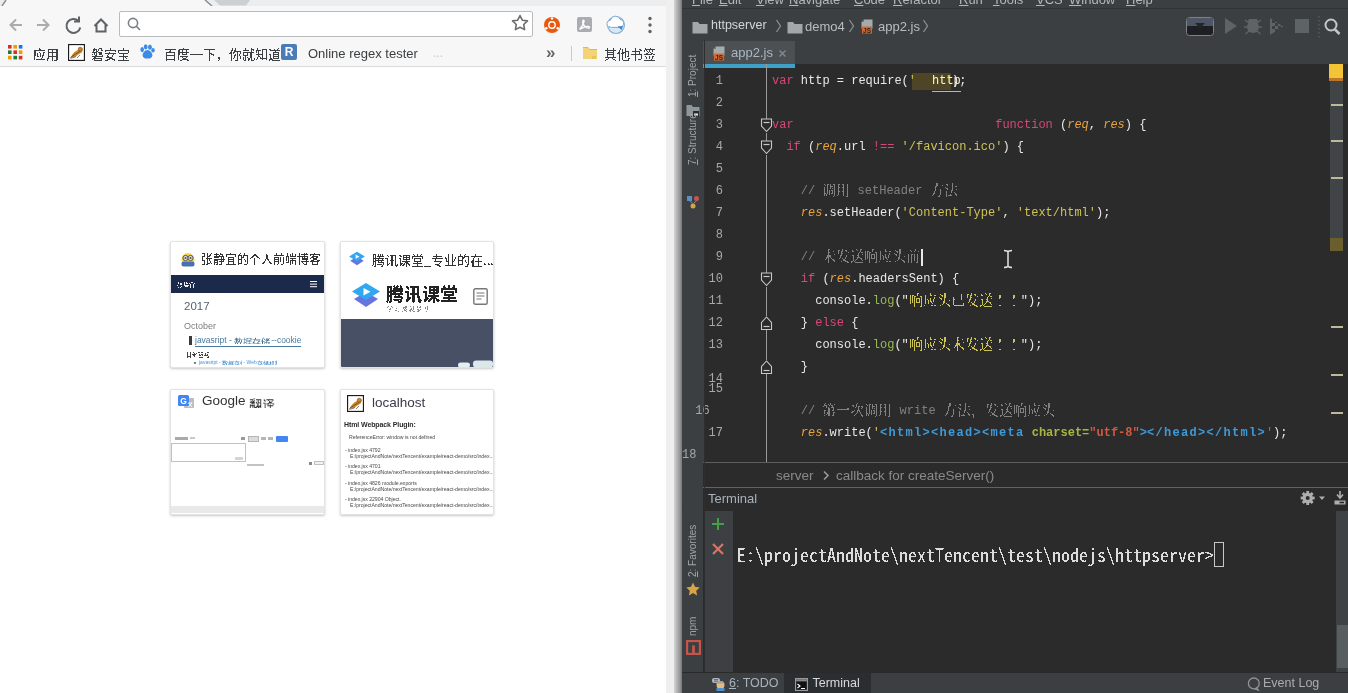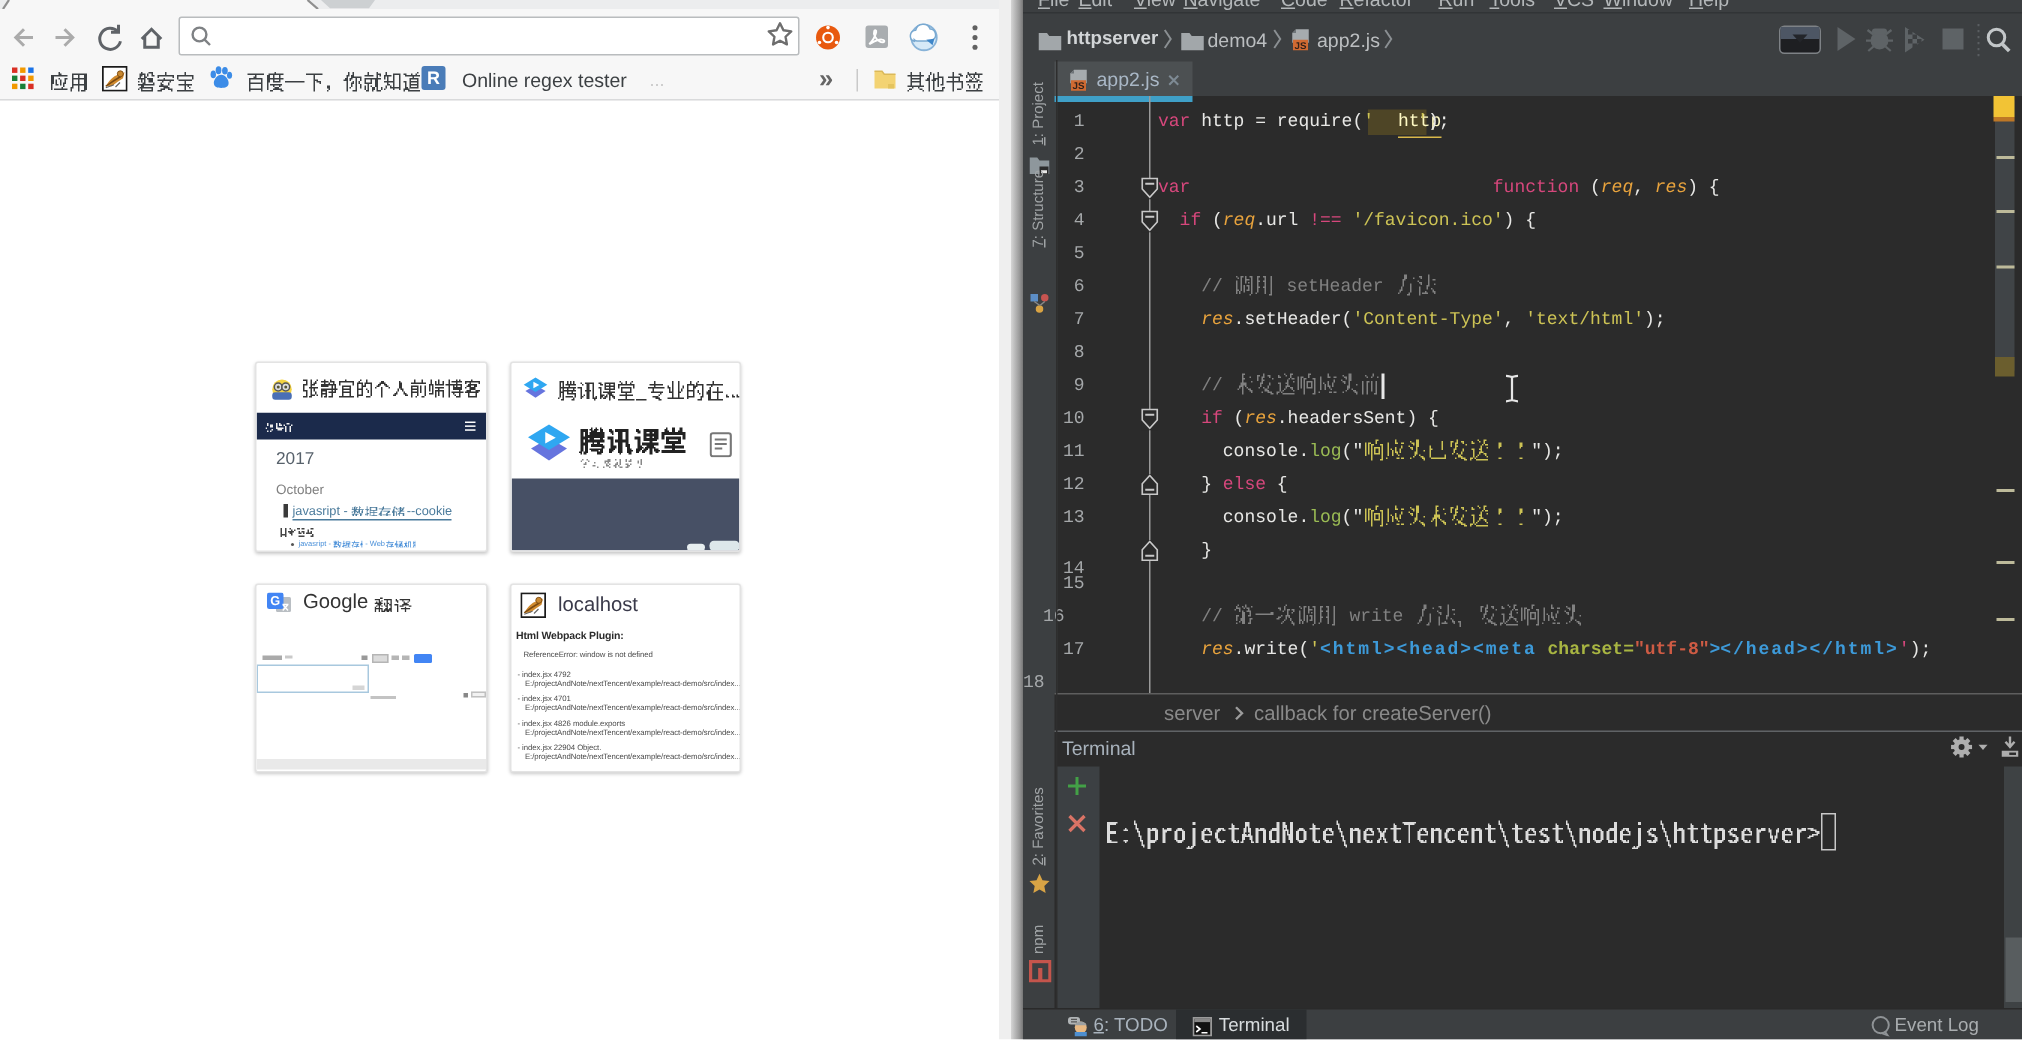--- a/index.html
+++ b/index.html
@@ -231,21 +231,21 @@
       <div class="abs" style="left:277px;top:-8.5px;font-size:13px;color:#B3B7B9"><u>R</u>un</div>
       <div class="abs" style="left:311px;top:-8.5px;font-size:13px;color:#B3B7B9"><u>T</u>ools</div>
       <div class="abs" style="left:354px;top:-8.5px;font-size:13px;color:#B3B7B9"><u>V</u>CS</div>
       <div class="abs" style="left:387px;top:-8.5px;font-size:13px;color:#B3B7B9"><u>W</u>indow</div>
       <div class="abs" style="left:444px;top:-8.5px;font-size:13px;color:#B3B7B9"><u>H</u>elp</div>
     </div>
     <div class="abs" style="left:0;top:7.5px;width:666px;height:1.5px;background:#313436"></div>
     <svg class="abs" style="left:10px;top:20px" width="16" height="14" viewBox="0 0 16 14">
       <path d="M0.5 2 h5.5 l1.5 2 h8 v9.5 h-15 z" fill="#A2A7AA"></path>
     </svg>
-    <div class="abs" style="left:29px;top:18px;font-size:12.5px;font-weight:bold;color:#D2D5D7">httpserver</div>
+    <div class="abs" style="left:29px;top:18px;font-size:12.5px;font-weight:normal;color:#D2D5D7">httpserver</div>
     <svg class="abs" style="left:93px;top:19px" width="7" height="14" viewBox="0 0 7 14">
       <path d="M1.5 1 L5.5 7 L1.5 13" stroke="#8A8F92" stroke-width="1.3" fill="none"></path>
     </svg>
     <svg class="abs" style="left:105px;top:20px" width="16" height="14" viewBox="0 0 16 14">
       <path d="M0.5 2 h5.5 l1.5 2 h8 v9.5 h-15 z" fill="#A2A7AA"></path>
     </svg>
     <div class="abs" style="left:123px;top:19px;font-size:13px;color:#BBBEC0">demo4</div>
     <svg class="abs" style="left:166px;top:19px" width="7" height="14" viewBox="0 0 7 14">
       <path d="M1.5 1 L5.5 7 L1.5 13" stroke="#8A8F92" stroke-width="1.3" fill="none"></path>
     </svg>

